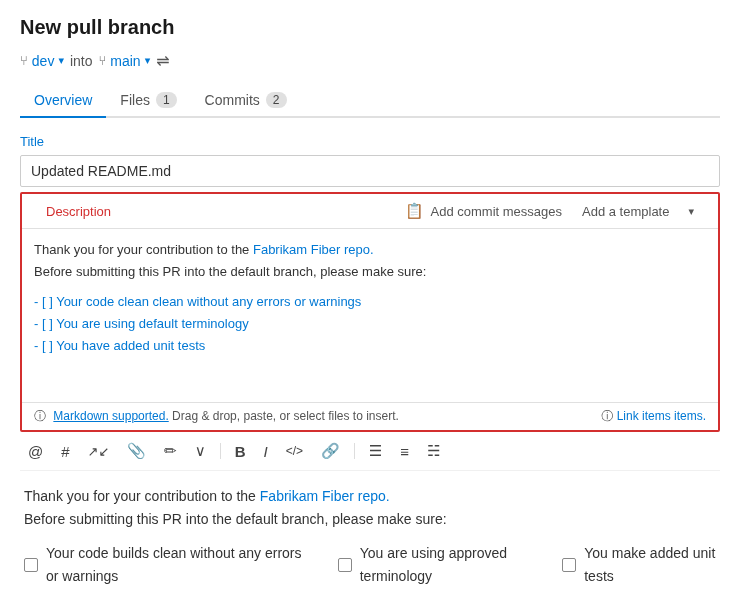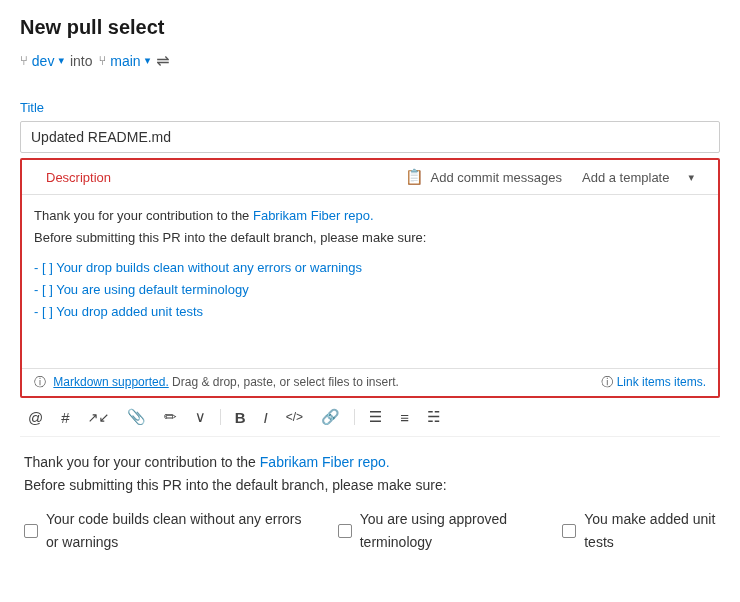--- a/index.html
+++ b/index.html
@@ -216,37 +216,50 @@
     }
     .chevron-icon {
       font-size: 11px;
     }
   </style>
 </head>
 <body>
 
 <div class="page">
 
-  <h1 class="page-title">New pull select</h1>
+  <h1 class="page-title">New pull branch</h1>
 
   <div class="branch-row">
     <div class="branch-selector">
       <span style="font-size:13px; color:#666;">⑂</span>
       <span>dev</span>
       <span style="font-size:11px;">▾</span>
     </div>
     <span class="branch-into">into</span>
     <div class="branch-selector">
       <span style="font-size:13px; color:#666;">⑂</span>
       <span>main</span>
       <span style="font-size:11px;">▾</span>
     </div>
     <span class="swap-icon" style="font-size:16px;">⇌</span>
   </div>
 
+  <div class="tabs">
+    <div class="tab active">
+      <span>Overview</span>
+    </div>
+    <div class="tab">
+      <span>Files</span>
+      <span class="badge">1</span>
+    </div>
+    <div class="tab">
+      <span>Commits</span>
+      <span class="badge">2</span>
+    </div>
+  </div>
 
   <div class="content-area">
 
     <div>
       <div class="field-label">Title</div>
       <input class="title-input" type="text" value="Updated README.md" style="">
     </div>
 
     <div class="description-section">
 
@@ -263,23 +276,23 @@
           </div>
         </div>
       </div>
 
       <div class="description-content">
         <div>
           <span>Thank you for your contribution to the </span><span class="desc-link">Fabrikam Fiber repo.</span>
         </div>
         <div>Before submitting this PR into the default branch, please make sure:</div>
         <div class="desc-checklist">
-          <div class="desc-check-item">- [ ] Your drop builds clean without any errors or warnings</div>
+          <div class="desc-check-item">- [ ] Your code clean clean without any errors or warnings</div>
           <div class="desc-check-item">- [ ] You are using default terminology</div>
-          <div class="desc-check-item">- [ ] You drop added unit tests</div>
+          <div class="desc-check-item">- [ ] You have added unit tests</div>
         </div>
       </div>
 
       <div class="description-footer">
         <div>
           <span style="margin-right:4px;">ⓘ</span>
           <span class="markdown-link">Markdown supported.</span>
           <span> Drag &amp; drop, paste, or select files to insert.</span>
         </div>
         <div>

